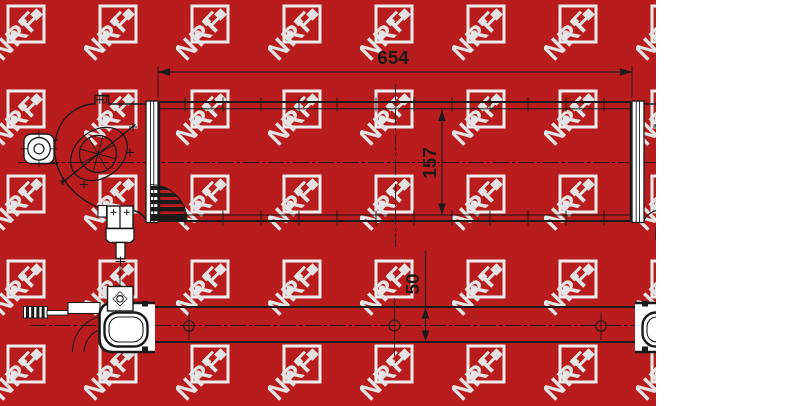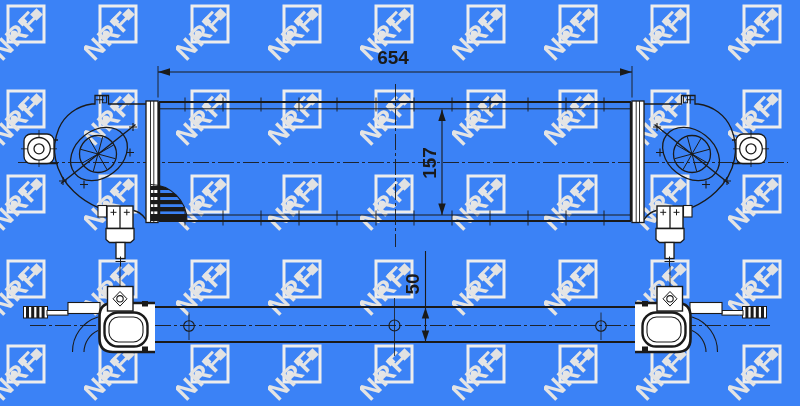--- a/index.html
+++ b/index.html
@@ -1,16 +1,16 @@
 <!DOCTYPE html>
 <html><head>
 <meta charset="utf-8">
 <style>
   html,body{margin:0;padding:0;background:#ffffff;}
-  .stage{position:relative;width:800px;height:406px;background:#3b82f6;overflow:hidden;
+  .stage{position:relative;width:656px;height:406px;background:#b91c1c;overflow:hidden;
          font-family:"Liberation Sans",sans-serif;}
   svg{display:block;}
   .dimtext{font-family:"Liberation Sans",sans-serif;font-weight:700;font-size:19px;fill:#1a1a1a;}
   .wmtext{font-family:"Liberation Sans",sans-serif;font-weight:700;font-size:26px;fill:#e4e4e4;letter-spacing:1px;}
 </style>
 </head>
 <body>
 
 <div class="stage">
 <svg width="800" height="406" viewBox="0 0 800 406">

